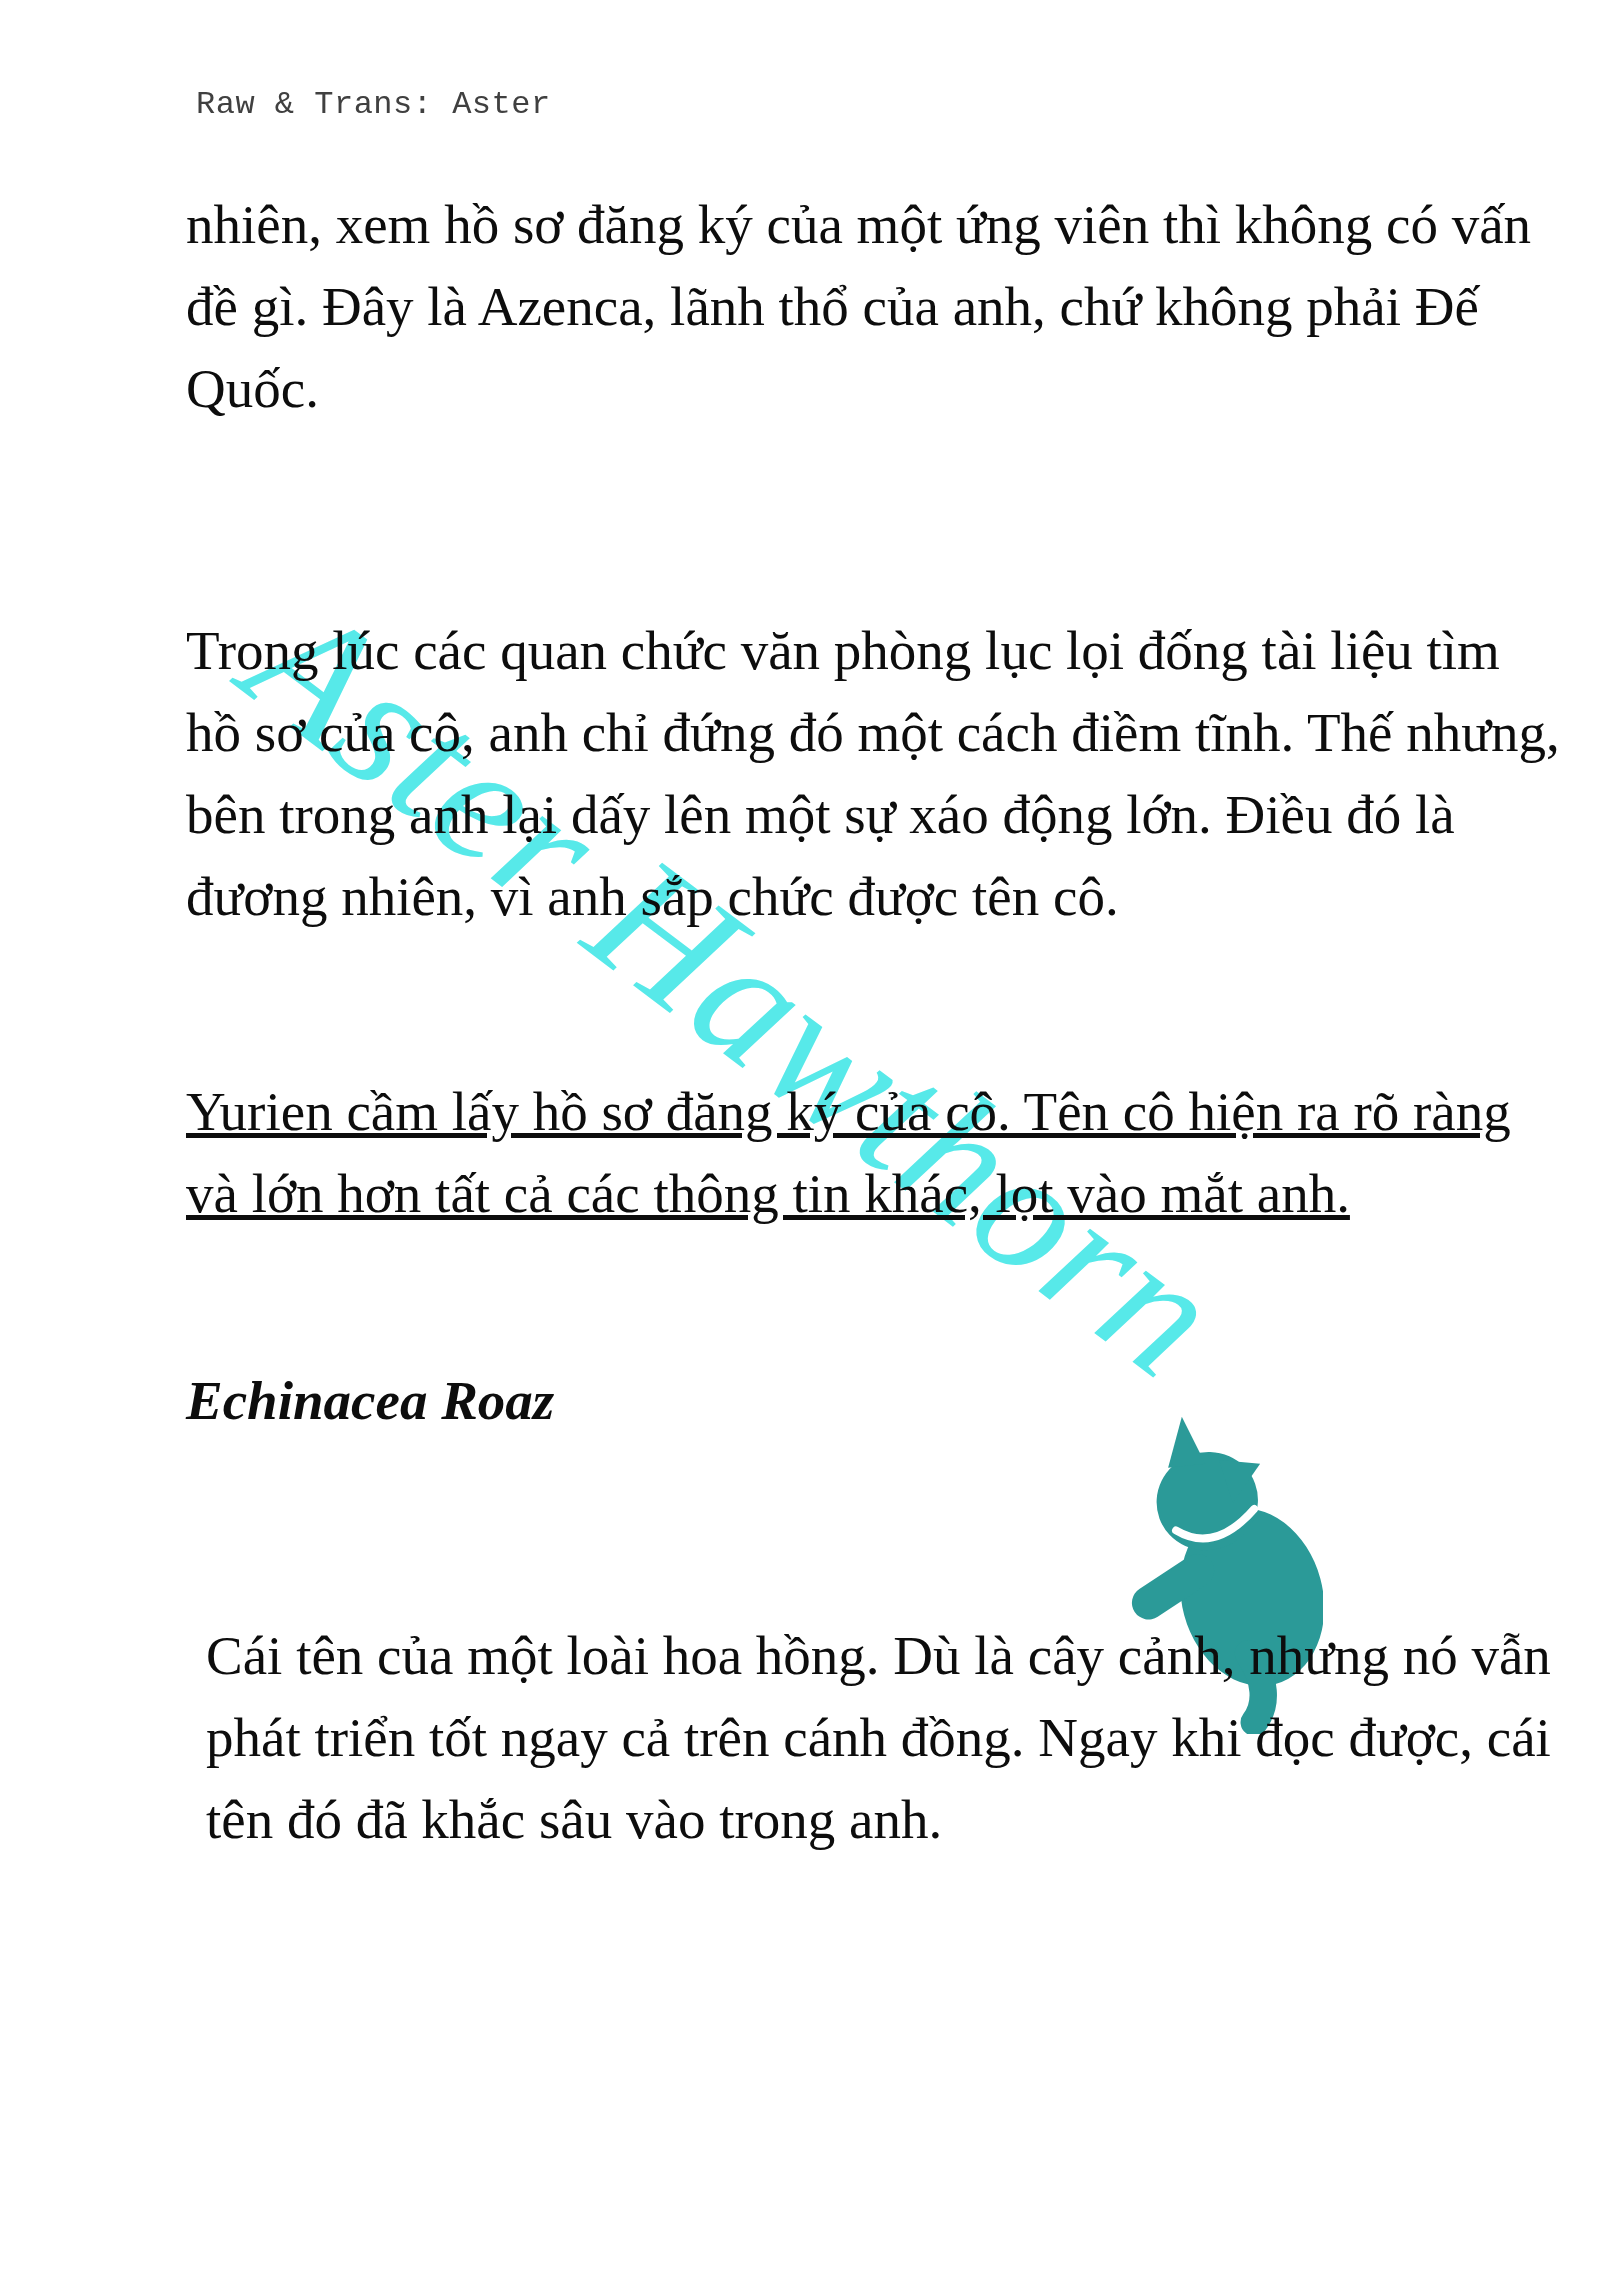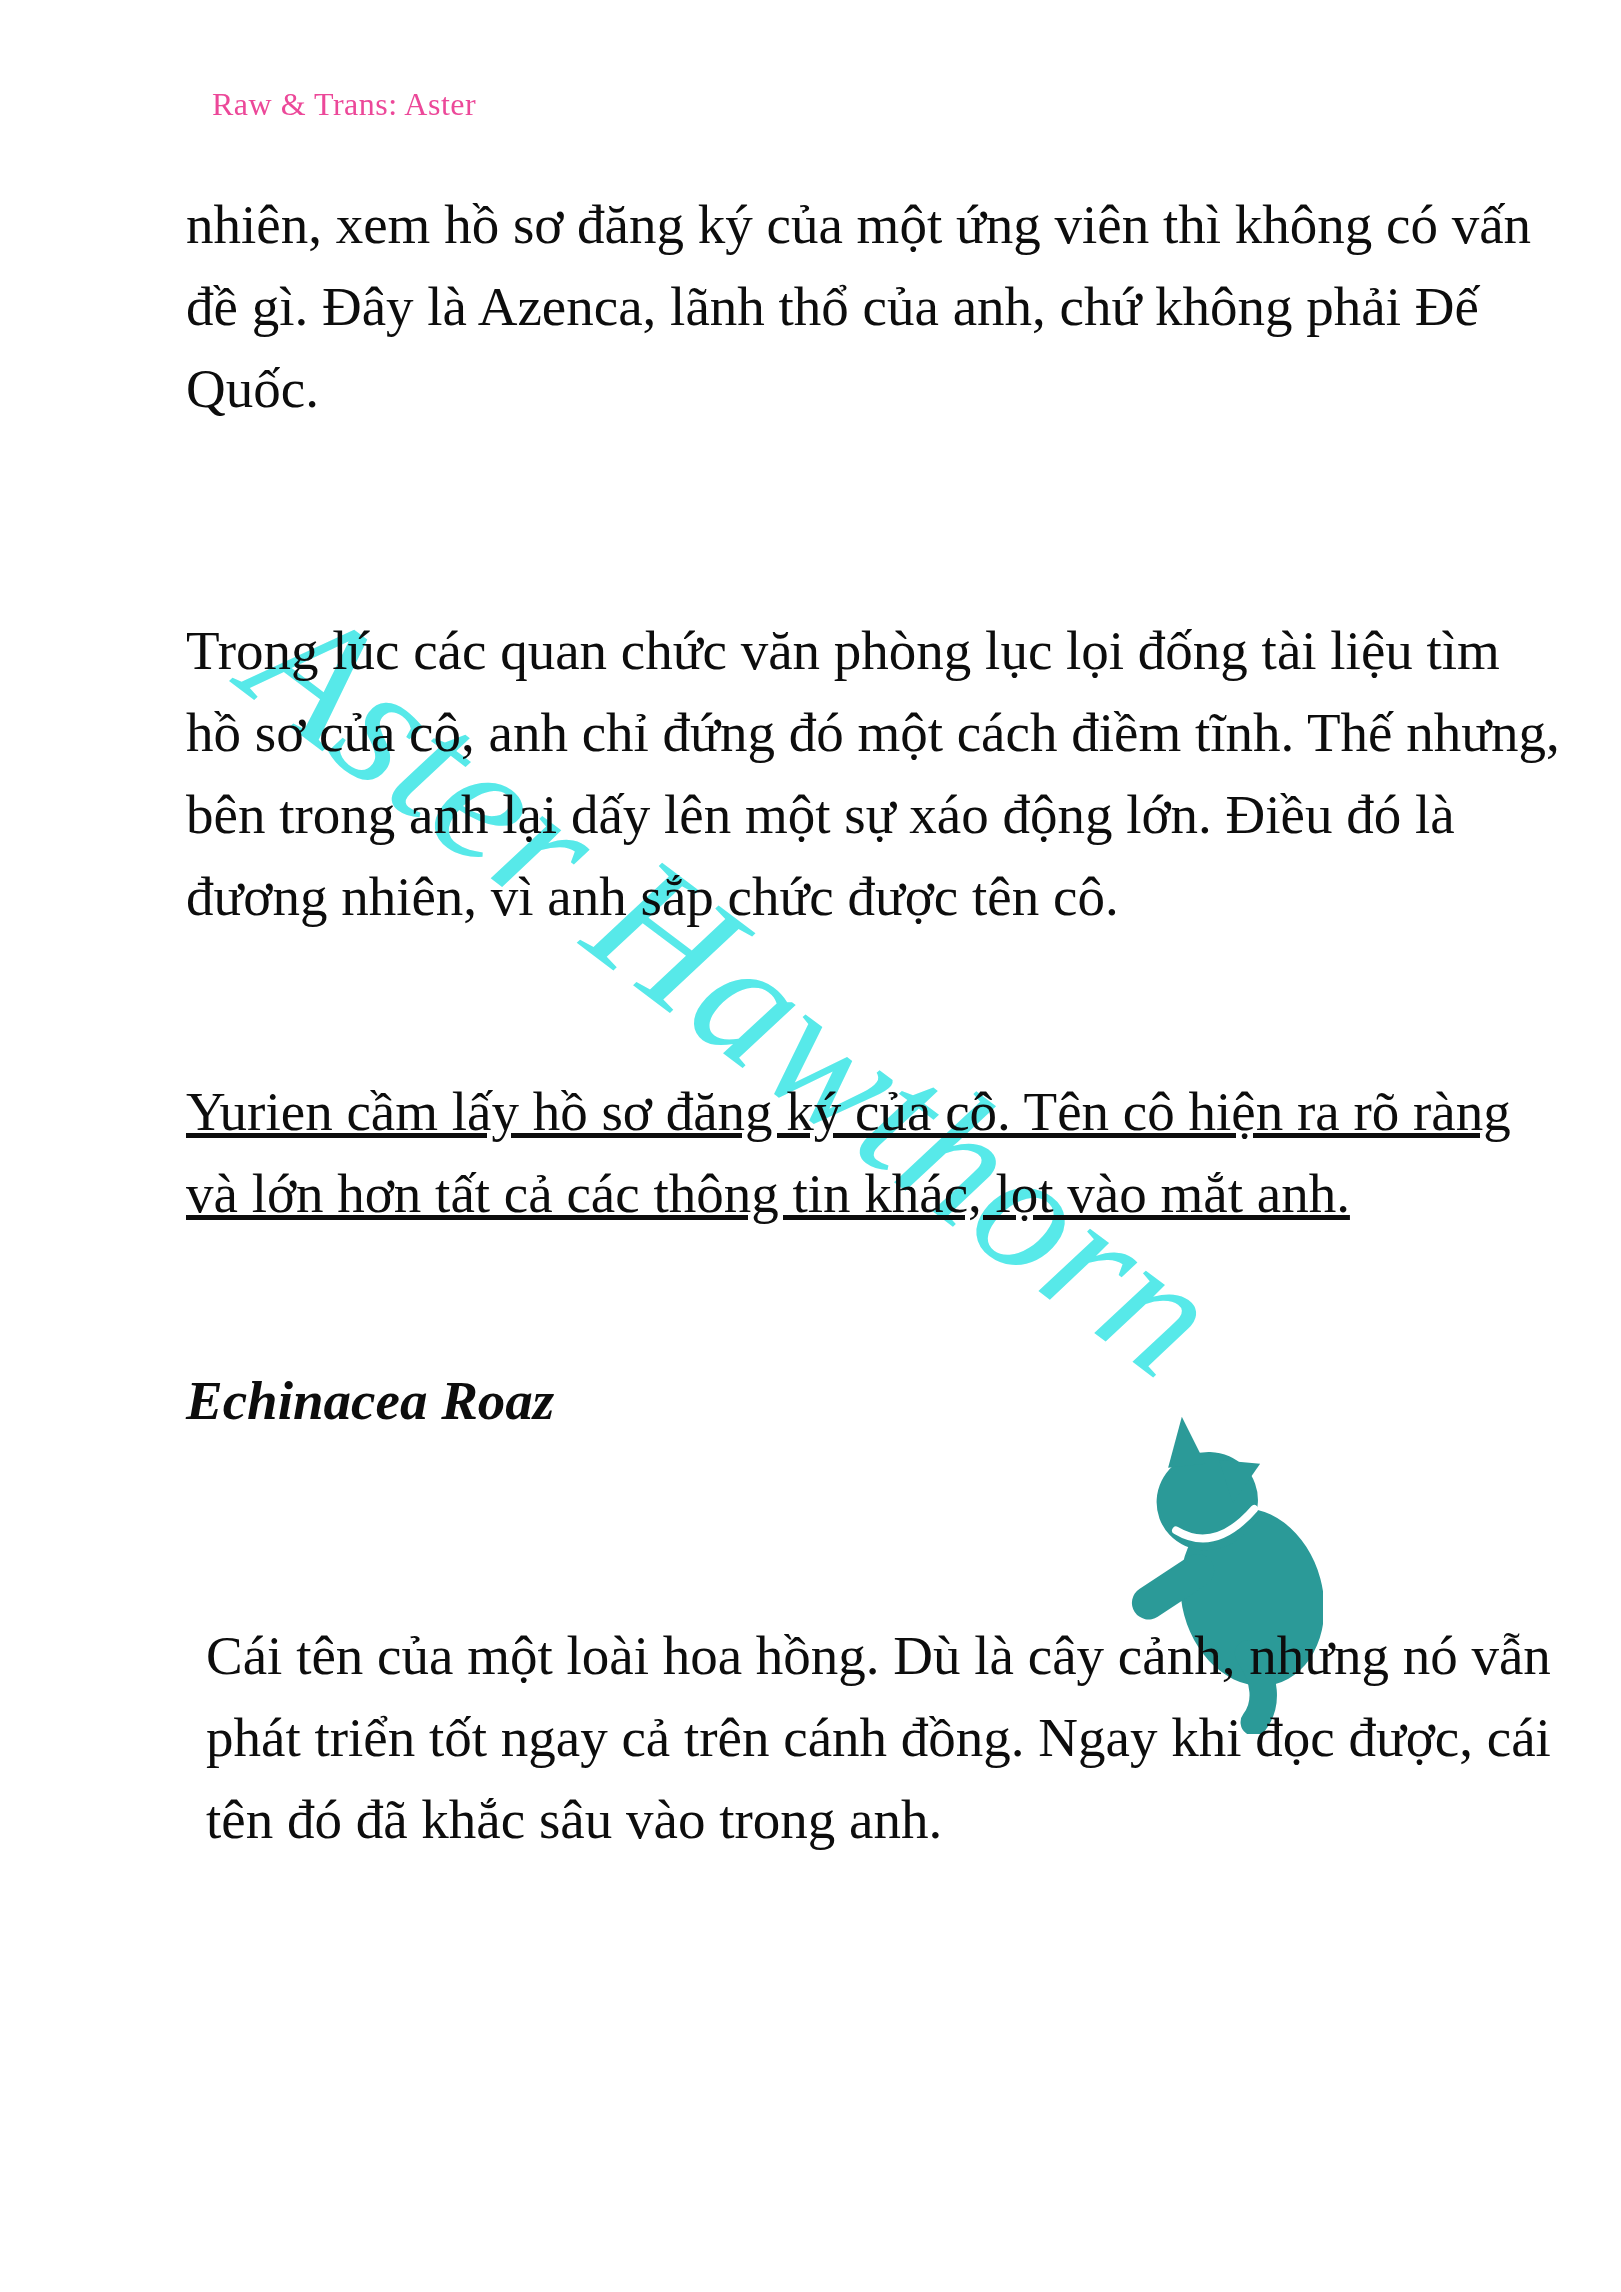--- a/index.html
+++ b/index.html
@@ -5,23 +5,23 @@
   html,body{margin:0;padding:0;background:#e8e8e8;}
   .page{
     position:relative;
     width:1621px;height:2293px;
     background:#ffffff;
     overflow:hidden;
     font-family:"Liberation Serif", serif;
   }
   .header-credit{
     position:absolute;left:196px;top:86px;
-    font-family:Liberation Serif, serif;
-    font-size:32px;color:#ec4899;letter-spacing:0.5px;
-    z-index:3;white-space:nowrap;margin-left:16px;
+    font-family:Liberation Mono, monospace;
+    font-size:32px;color:#404040;letter-spacing:0.5px;
+    z-index:3;white-space:nowrap;
   }
   .para{
     position:absolute;left:186px;
     font-size:55px;line-height:82px;color:#0d0d0d;
     z-index:3;white-space:nowrap;
   }
   .para.italic{font-style:italic;}
   .p1{top:184px;}
   .p2{top:610px;}
   .p3{top:1071px;text-decoration:underline;}

